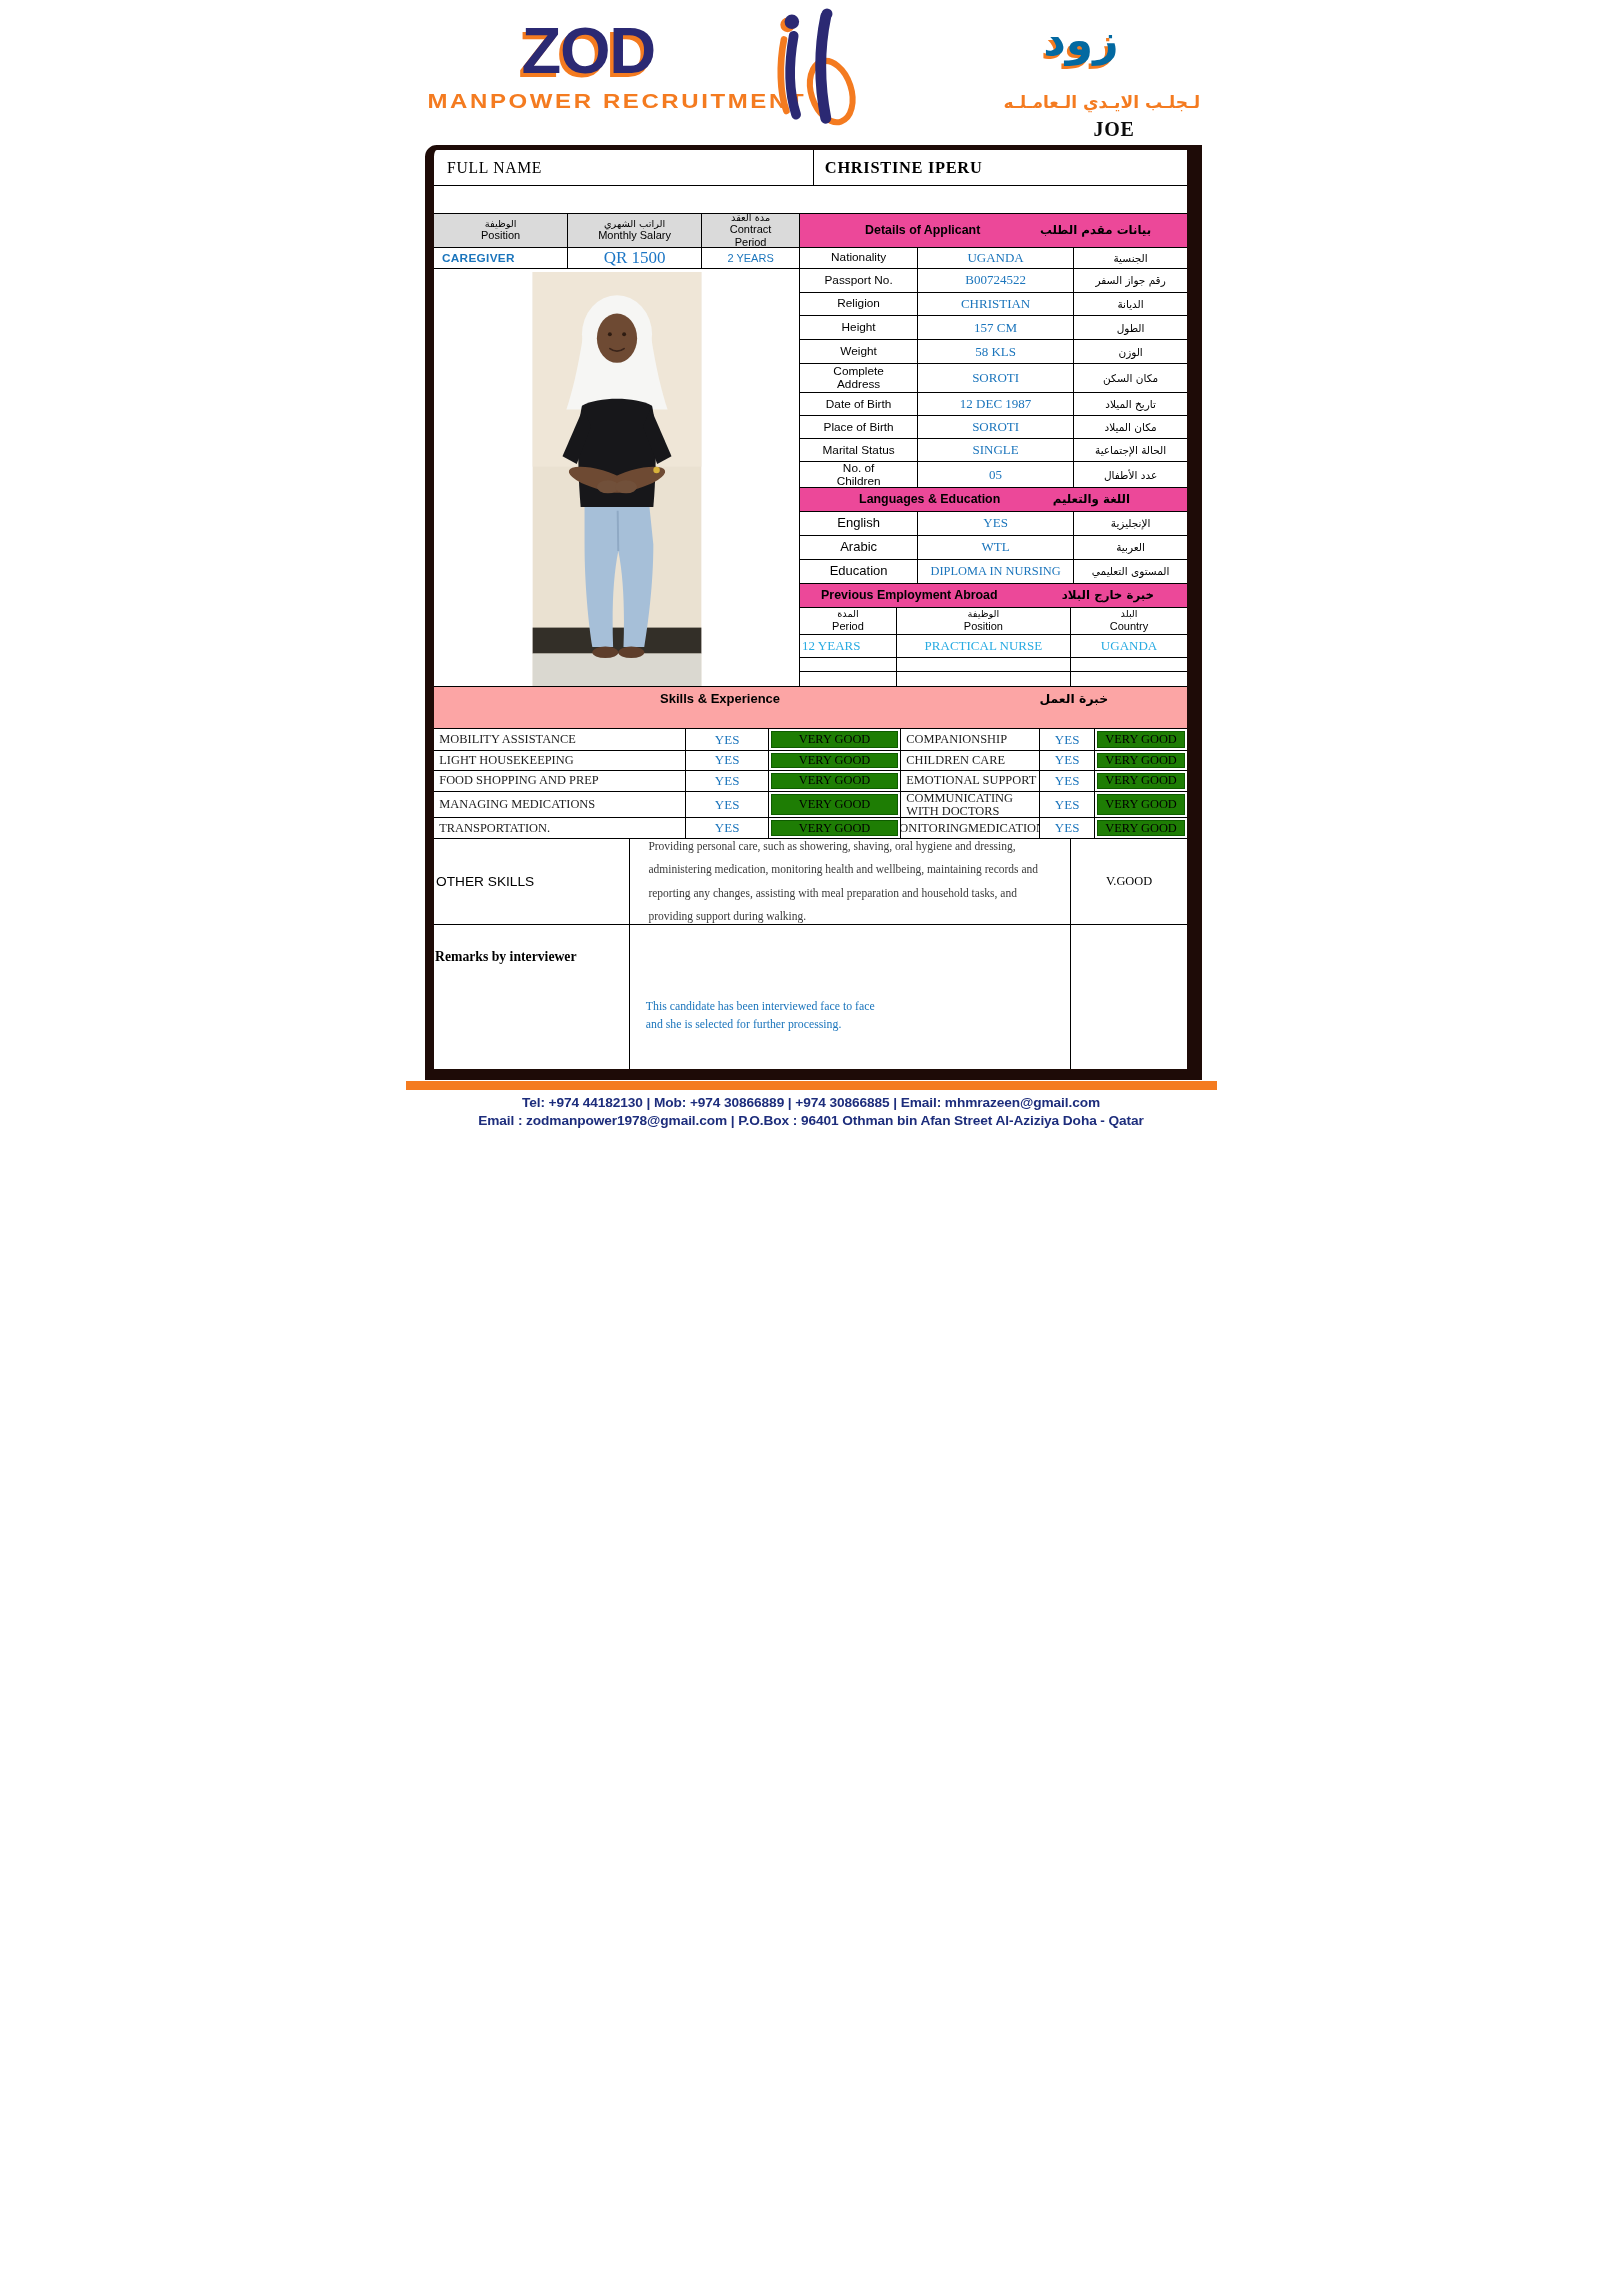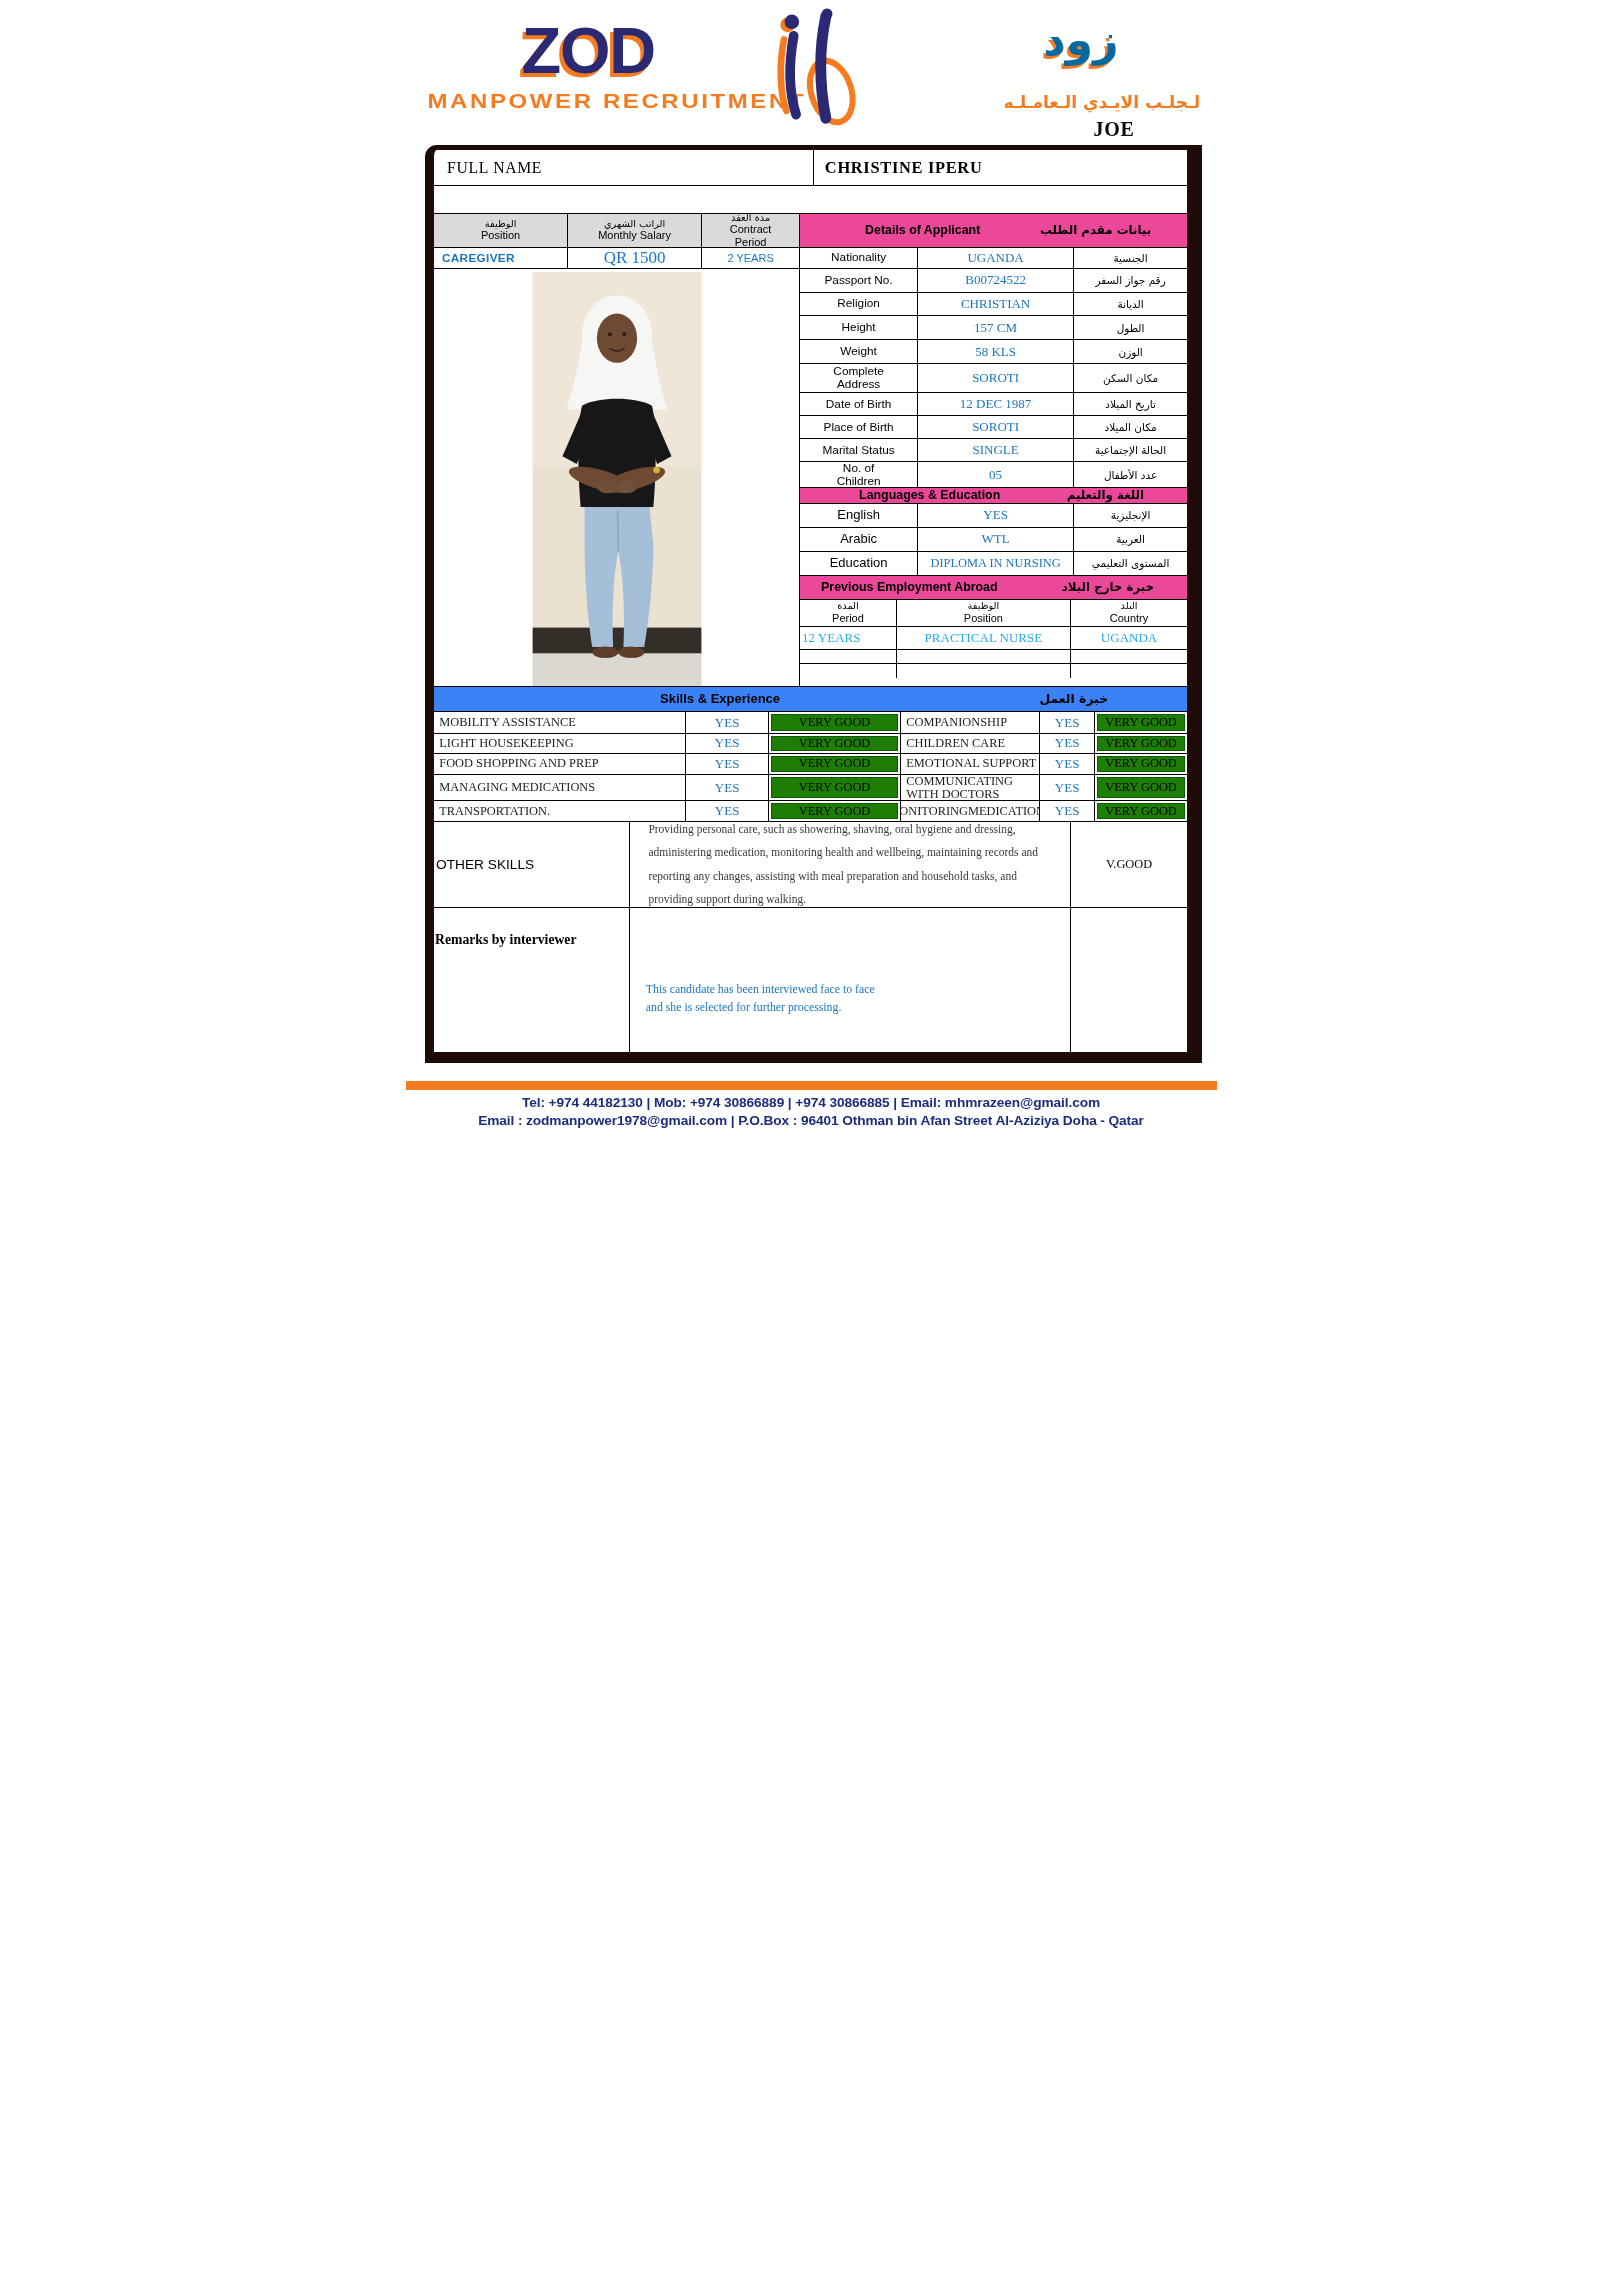--- a/index.html
+++ b/index.html
@@ -72,21 +72,21 @@
   .eh-ar { font-size: 9.8px; font-family: "DejaVu Sans", sans-serif; }
   .eh-en { font-size: 11px; }
 
   .emp-row { display: flex; border-bottom: 1.3px solid #000; }
   .er-cell { display: flex; align-items: center; justify-content: center; font-family: "Liberation Serif", serif;
              font-size: 13px; color: #29abe2; }
   .er-cell.c1 { width: 25%; border-right: 1.3px solid #000; justify-content: flex-start; padding-left: 2px; }
   .er-cell.c2 { width: 45%; border-right: 1.3px solid #000; }
   .er-cell.c3 { flex: 1; }
 
-  .skills-band { height: 26px; background: #3b82f6; border-bottom: 1.3px solid #000; position: relative; padding-left: 10px; }
+  .skills-band { height: 43px; background: #fca5a5; border-bottom: 1.3px solid #000; position: relative; padding-left: 10px; }
   .sb-en { position: absolute; left: 226px; top: 3.9px; font-weight: bold; font-size: 13px; }
   .sb-ar { position: absolute; right: 79px; top: 3.3px; font-weight: bold; font-size: 12.4px; font-family: "DejaVu Sans", sans-serif; }
 
   .skills-grid { display: grid; grid-template-columns: 252px 83px 132px 139px 55px 92px;
                  grid-template-rows: 21.6px 19.6px 21.6px 26px 21px; }
   .sg { border-right: 1.3px solid #000; border-bottom: 1.3px solid #000; display: flex; align-items: center; overflow: hidden; }
   .sg:nth-child(6n) { border-right: none; }
   .sg.sk { padding-left: 5.2px; font-family: "Liberation Serif", serif; font-size: 12.4px; color: #1c1c1c; line-height: 1.05; }
   .sg.center { justify-content: center; padding-left: 0; }
   .sg.ys { justify-content: center; font-family: "Liberation Serif", serif; font-size: 13px; color: #1b75bc; }
@@ -256,21 +256,21 @@
           <div class="d-value">SINGLE</div>
           <div class="d-ar" dir="rtl">الحالة الإجتماعية</div>
         </div>
         <div class="drow" style="height:25.5px">
           <div class="d-label">No. of
 Children</div>
           <div class="d-value">05</div>
           <div class="d-ar" dir="rtl">عدد الأطفال</div>
         </div>
 
-        <div class="band" style="height:16px;padding:0 43px 0 59px">
+        <div class="band" style="height:24px;padding:0 57px 0 59px">
           <span class="band-en">Languages &amp; Education</span>
           <span class="band-ar" dir="rtl">اللغة والتعليم</span>
         </div>
 
         <div class="drow" style="height:24px">
           <div class="d-label" style="font-size:13px">English</div>
           <div class="d-value">YES</div>
           <div class="d-ar" dir="rtl">الإنجليزية</div>
         </div>
         <div class="drow" style="height:23.6px">

